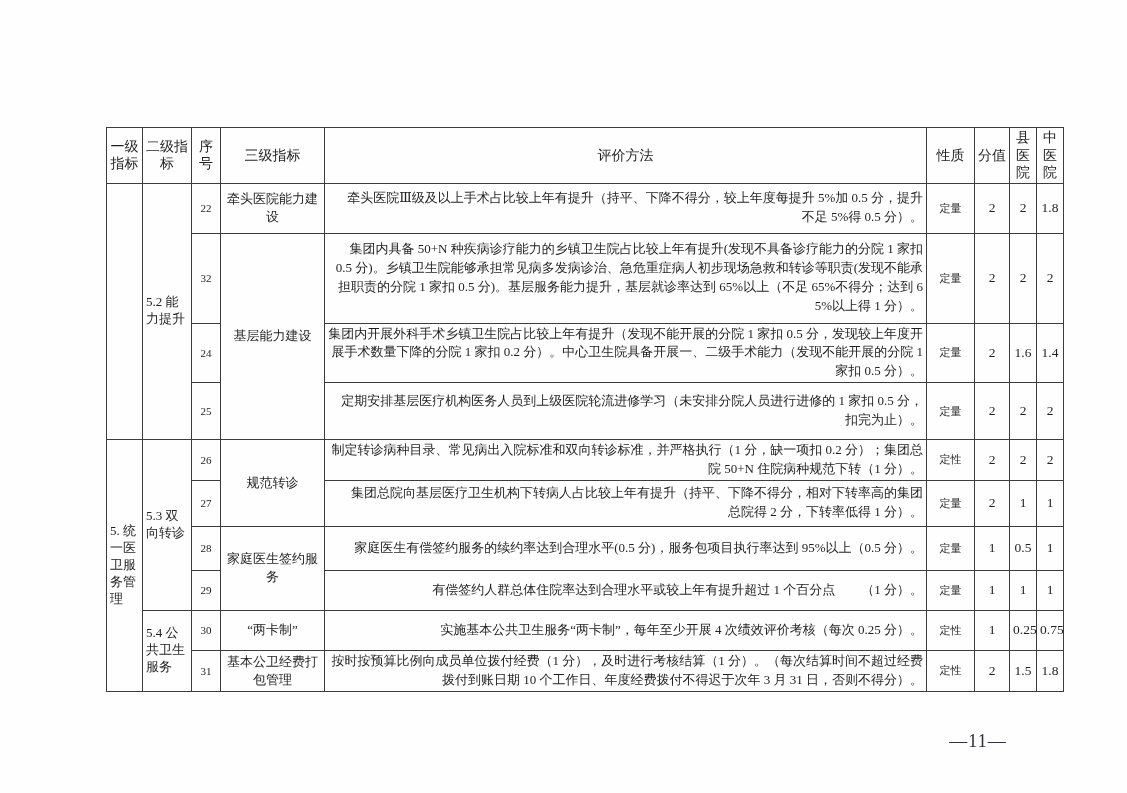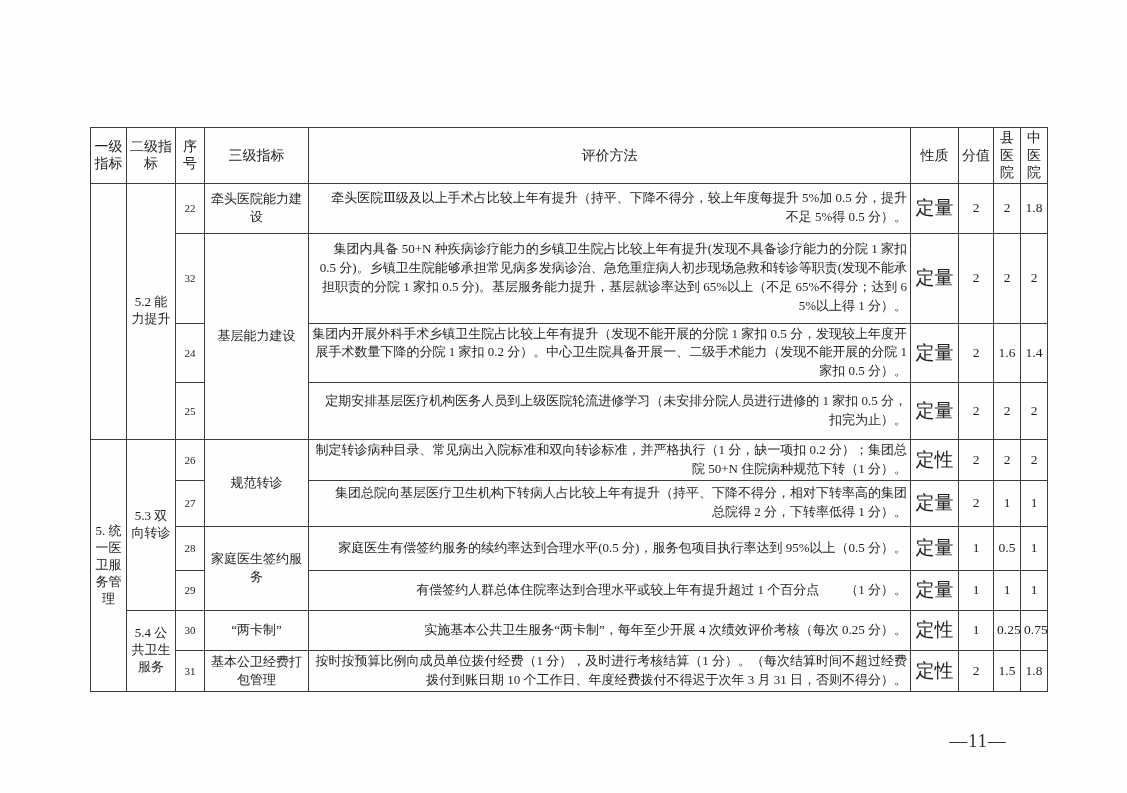--- a/index.html
+++ b/index.html
@@ -6,45 +6,45 @@
   body{
     width:1127px;height:793px;
     background:#fff;
     font-family:"Liberation Serif","DejaVu Serif",serif;
     color:#1f1f1f;
     position:relative;
     overflow:hidden;
   }
   .page{position:absolute;inset:0;background:#fefefe;}
   table.grid{
-    position:absolute;left:90px;top:127px;
+    position:absolute;left:106px;top:127px;
     width:957px;
     border-collapse:collapse;
     table-layout:fixed;
     font-size:13px;
   }
   table.grid td,table.grid th{
     border:1px solid #3c3c3c;
     padding:1px 3px;
     vertical-align:middle;
     font-weight:normal;
     box-sizing:border-box;
   }
   th.hdr{font-size:14px;text-align:center;line-height:1.25;}
-  .vwrap{word-break:break-all;line-height:1.3;text-align:center;}
+  .vwrap{word-break:break-all;line-height:1.3;}
   .method{
     text-align:right;line-height:1.45;
     padding:2px 5px;
     word-break:break-all;
     white-space:pre-wrap;
     margin-left:32px;
   }
   .num{text-align:center;font-size:13.5px;}
   .seq{text-align:center;font-size:11px;}
-  .nature{text-align:center;font-size:19px;}
+  .nature{text-align:center;font-size:11px;}
   .l3{word-break:break-all;text-align:center;line-height:1.4;}
   tr.h-hd{height:50px;} tr.h-22{height:50px;} tr.h-23{height:90px;}
   tr.h-24{height:55px;} tr.h-25{height:57px;} tr.h-26{height:37px;}
   tr.h-27{height:46px;} tr.h-28{height:44px;} tr.h-29{height:40px;}
   tr.h-30{height:40px;} tr.h-31{height:41px;}
   .pageno{
     position:absolute;left:933px;top:731px;width:90px;
     text-align:center;font-size:18px;color:#2a2a33;
     letter-spacing:1px;
   }

